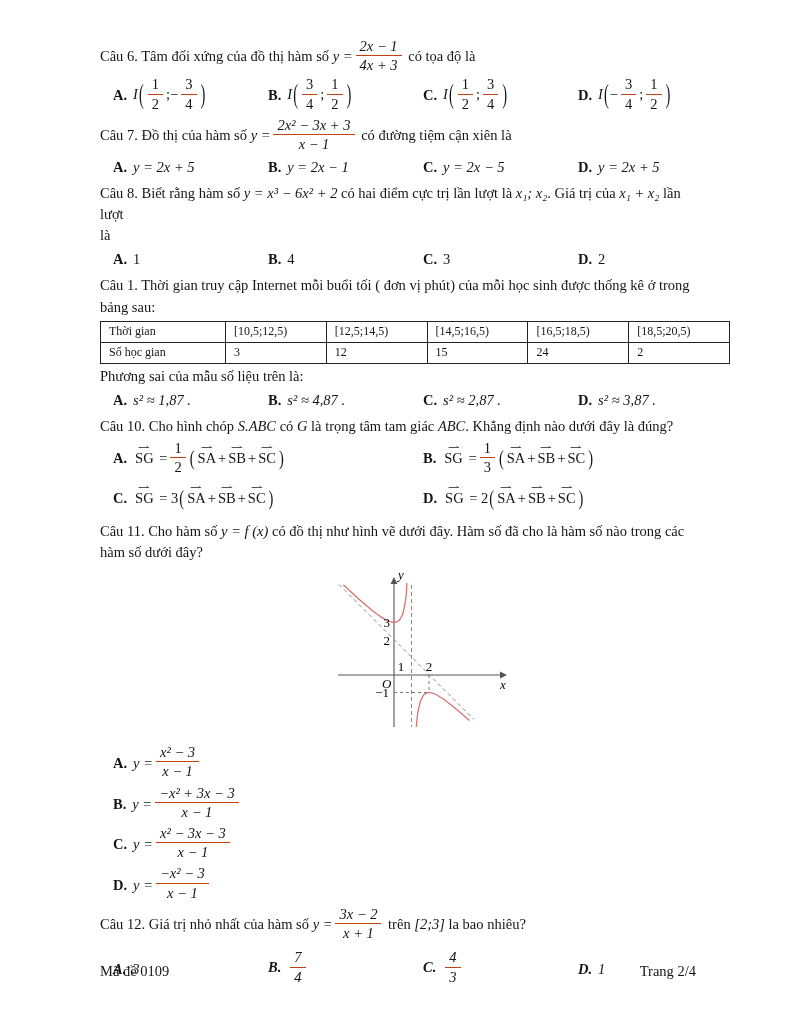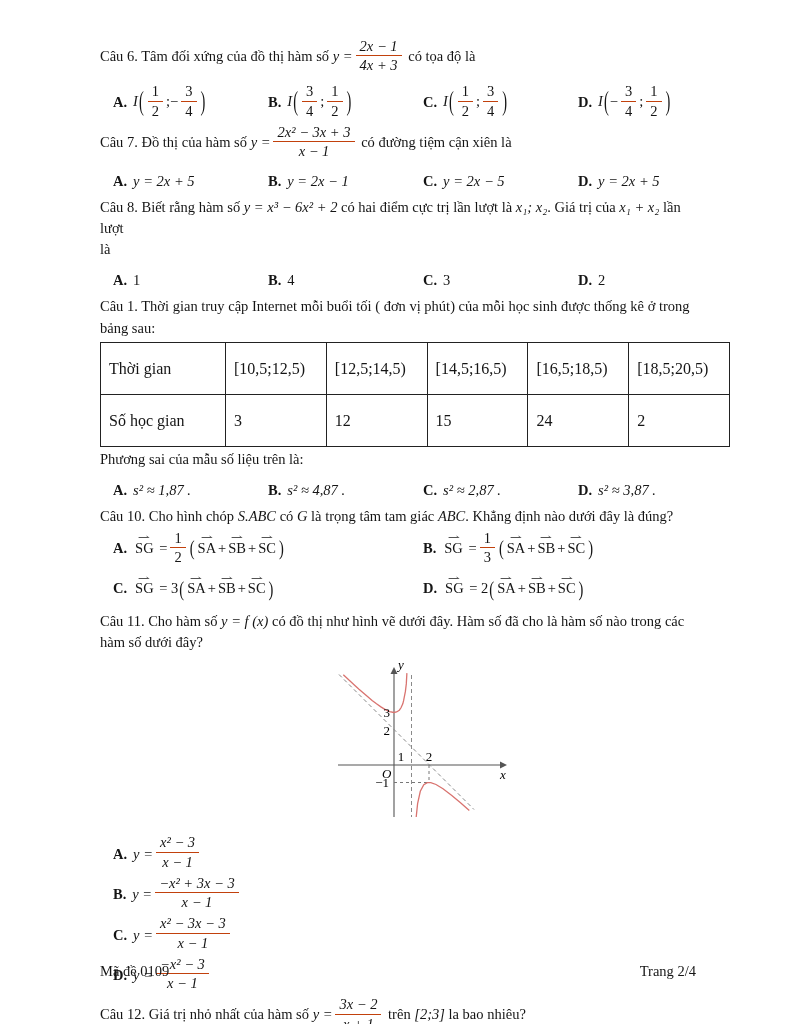--- a/index.html
+++ b/index.html
@@ -9,29 +9,29 @@
   .stmt{margin-top:4px;}
   .lbl{font-weight:normal;}
   .mi{font-style:italic;}
   .fr{display:inline-block;vertical-align:middle;text-align:center;line-height:1.12;margin:0 3px;position:relative;top:-2px;}
   .fr .n{display:block;padding:0 4px 1px;border-bottom:1px solid #c2410c;}
   .fr .d{display:block;padding:1px 4px 0;}
   .bp{display:inline-block;transform:scaleY(1.85);vertical-align:middle;margin:0 1px;font-weight:400;position:relative;top:-2px;}
   .bps{display:inline-block;transform:scaleY(1.45);vertical-align:middle;margin:0 1px;position:relative;top:-1px;}
   .vec{position:relative;display:inline-block;margin:8px 2px;}
   .vec::after{content:"⇀";position:absolute;left:50%;top:-0.78em;transform:translateX(-50%) scaleX(1.7);font-size:0.6em;font-style:normal;}
-  .optrow{display:flex;align-items:flex-start;padding-left:13px;margin:10px 0 5px;}
+  .optrow{display:flex;align-items:center;padding-left:13px;margin:3px 0 5px;}
   .optrow .oc{width:155px;}
   .optrow .oc:last-child{width:auto;}
   .optrow2{display:flex;align-items:center;padding-left:13px;margin:3px 0;}
   .optrow2 .colA{width:310px;}
   .optline{display:flex;align-items:center;padding-left:13px;margin:5px 0;}
   .k{font-weight:bold;margin-right:6px;}
   table.freq{border-collapse:collapse;margin:3px 0 2px;width:630px;}
-  table.freq td{border:1px solid #222;padding:14px 8px;height:20px;font-size:16px;vertical-align:middle;}
+  table.freq td{border:1px solid #222;padding:0 8px;height:20px;font-size:12px;vertical-align:middle;}
   table.freq td:first-child{width:108px;}
   .graphwrap{text-align:center;margin:4px 0 2px;}
   .graphwrap svg{transform:translateX(22px);}
   .footer{position:absolute;left:100px;right:96px;bottom:44px;display:flex;justify-content:space-between;}
   svg text{font-family:"Liberation Serif","DejaVu Serif",serif;}
   .gl-it{font-style:italic;}
 </style>
 </head>
 <body>
 

